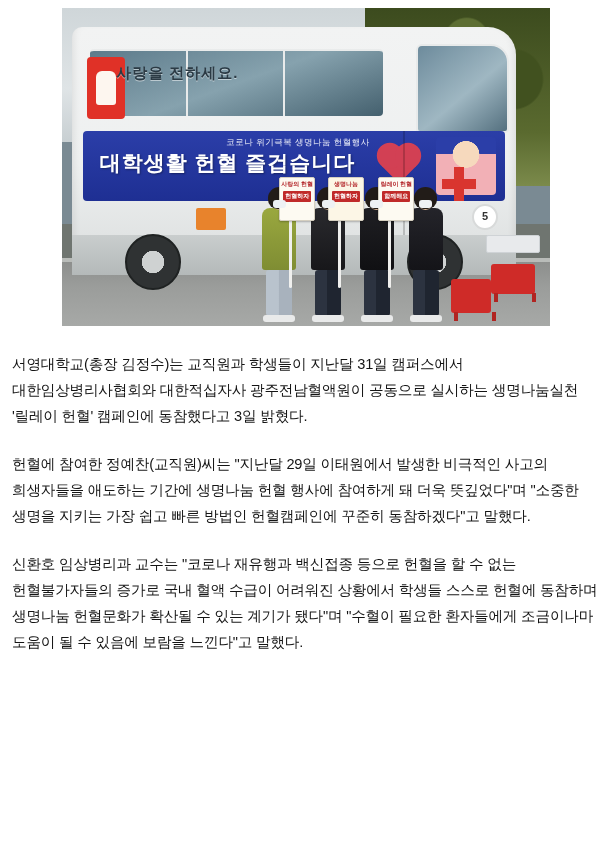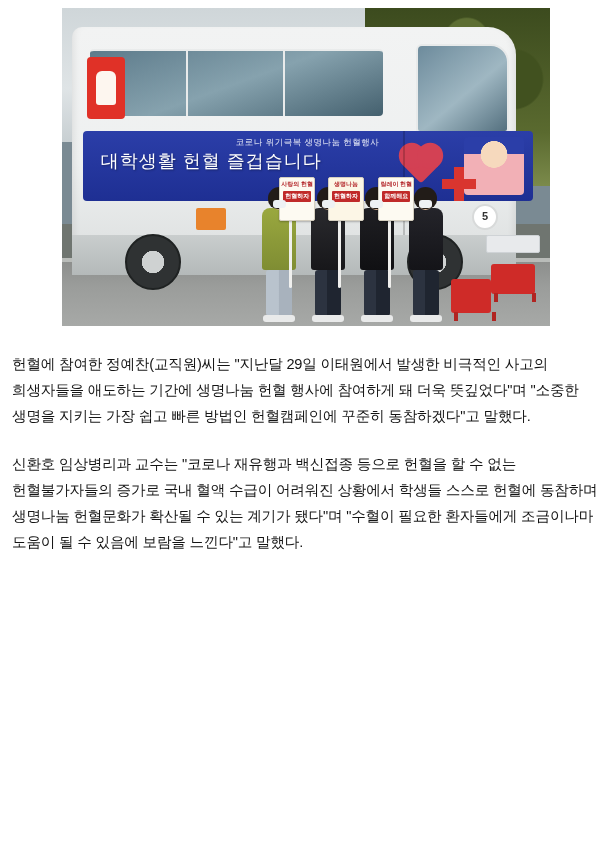--- a/index.html
+++ b/index.html
@@ -154,37 +154,36 @@
   
   .banner {
     position: absolute;
     left: 2.5%;
     top: 42%;
     width: 95%;
     height: 28%;
     background: linear-gradient(to bottom, #2b3ea8, #1e2f93);
     border-radius: 4px;
     overflow: hidden;
-    padding-left: 28px;
   }
   .banner-small {
     position: absolute;
     left: 34%;
     top: 8%;
     font-size: 8.5px;
     color: #e9ecf8;
     white-space: nowrap;
     letter-spacing: .5px;
   }
   .banner-big {
     position: absolute;
     left: 4%;
     top: 26%;
-    font-size: 18px;
-    font-weight: normal;
+    font-size: 21px;
+    font-weight: bold;
     color: #ffffff;
     white-space: nowrap;
     letter-spacing: 1px;
     text-shadow: 1px 1px 2px rgba(0,0,0,.35);
   }
   .banner-art {
     position: absolute;
     right: 2%;
     top: 8%;
     width: 60px; height: 84%;
@@ -427,20 +426,21 @@
       <div class="building"></div>
       <div class="trees-right"></div>
       <div class="ground"></div>
       <div class="curb"></div>
       <div class="road"></div>
 
       <div class="bus">
         <div class="bus-window-strip"></div>
         <div class="bus-windshield"></div>
         <div class="fist-badge"></div>
+        <div class="bus-top-text">사랑을 전하세요.</div>
 
         <div class="banner">
           <div class="banner-small">코로나 위기극복 생명나눔 헌혈행사</div>
           <div class="banner-big">대학생활 헌혈 즐겁습니다</div>
           <div class="heart-art"></div>
           <div class="banner-art"></div>
         </div>
 
         <div class="door-seam"></div>
         <div class="orange-panel"></div>
@@ -509,17 +509,18 @@
         <span class="pl-red">함께해요</span>
       </div>
 
       <div class="white-box"></div>
       <div class="stool st1"></div>
       <div class="stool st2"></div>
     </div>
   </div>
 
   <div class="article">
+    <p>서영대학교(총장 김정수)는 교직원과 학생들이 지난달 31일 캠퍼스에서 대한임상병리사협회와 대한적십자사 광주전남혈액원이 공동으로 실시하는 생명나눔실천 '릴레이 헌혈' 캠페인에 동참했다고 3일 밝혔다.</p>
     <p>헌혈에 참여한 정예찬(교직원)씨는 "지난달 29일 이태원에서 발생한 비극적인 사고의 희생자들을 애도하는 기간에 생명나눔 헌혈 행사에 참여하게 돼 더욱 뜻깊었다"며 "소중한 생명을 지키는 가장 쉽고 빠른 방법인 헌혈캠페인에 꾸준히 동참하겠다"고 말했다.</p>
     <p>신환호 임상병리과 교수는 "코로나 재유행과 백신접종 등으로 헌혈을 할 수 없는 헌혈불가자들의 증가로 국내 혈액 수급이 어려워진 상황에서 학생들 스스로 헌혈에 동참하며 생명나눔 헌혈문화가 확산될 수 있는 계기가 됐다"며 "수혈이 필요한 환자들에게 조금이나마 도움이 될 수 있음에 보람을 느낀다"고 말했다.</p>
   </div>
 
 </div>
 
 </body></html>

